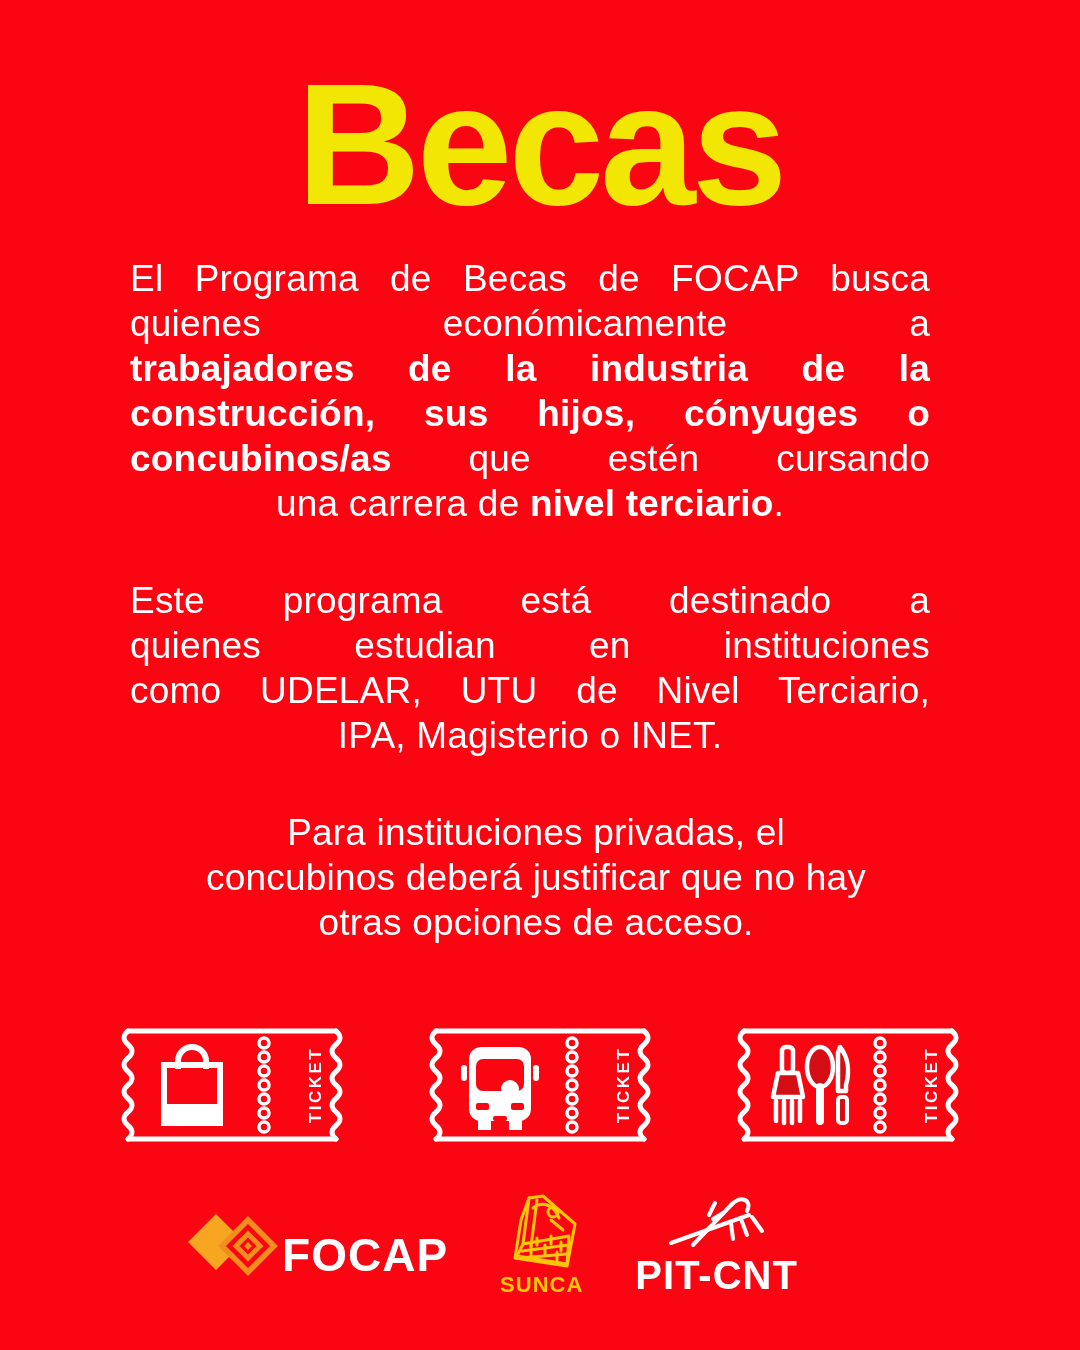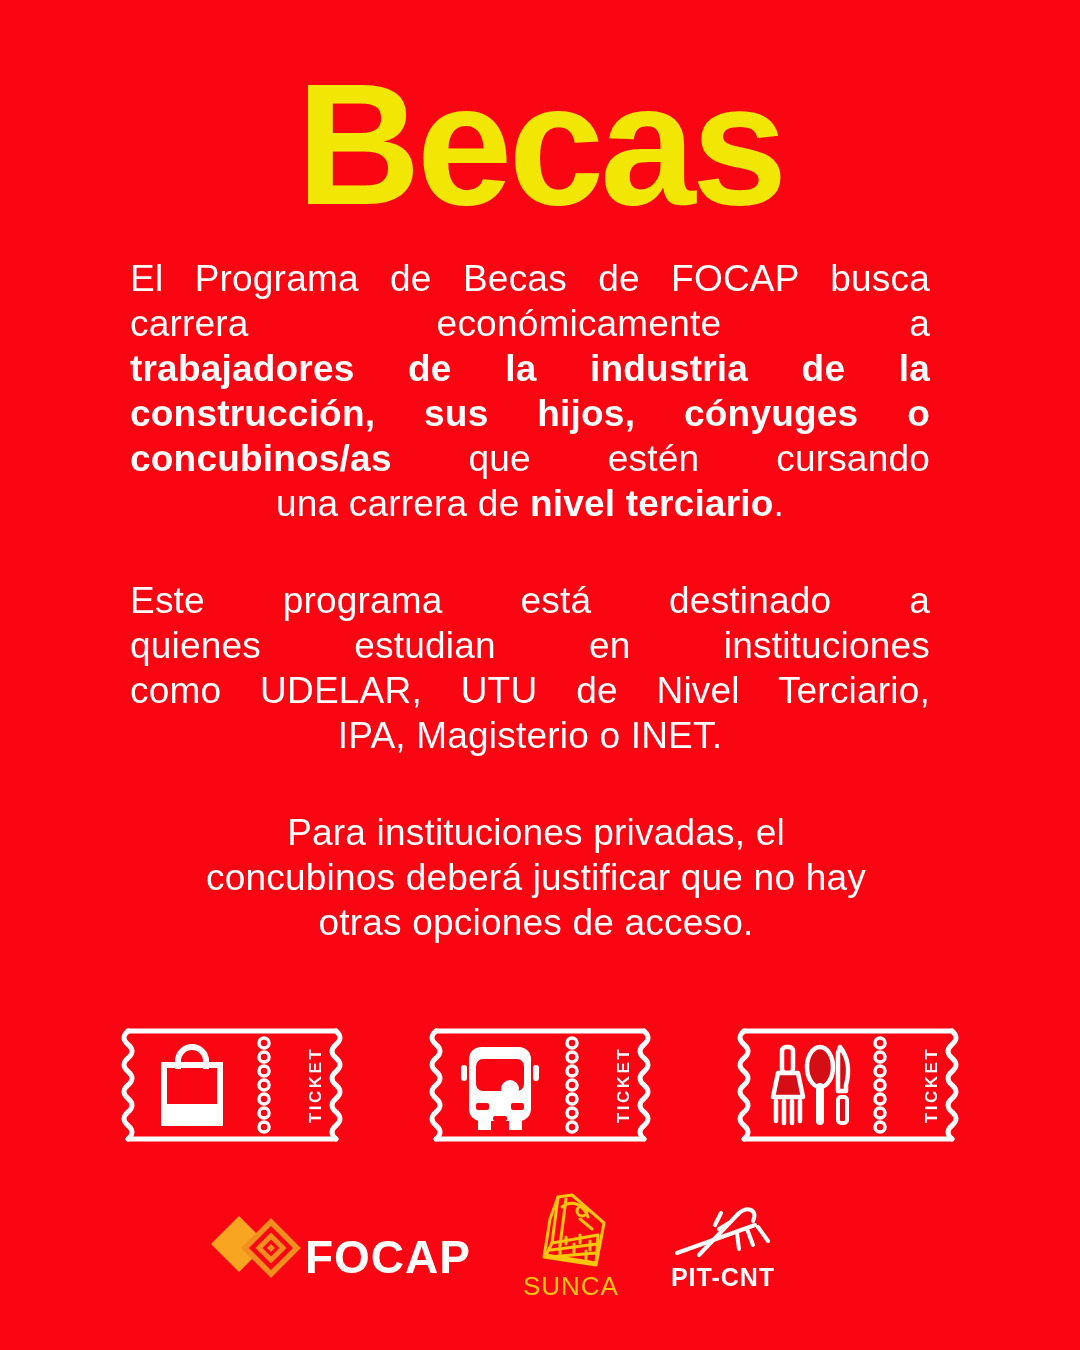--- a/index.html
+++ b/index.html
@@ -31,35 +31,35 @@
     writing-mode:vertical-rl;
     font-size:17px; font-weight:700; letter-spacing:2.5px; color:#FFFFFF;
   }
   .logos {
     margin-top:46px; display:flex; justify-content:center; align-items:center;
     gap:52px; transform:translateX(-48px);
   }
   .logo-focap { display:flex; align-items:flex-end; gap:4px; }
   .focap-text { font-size:46px; font-weight:800; letter-spacing:1px; color:#FFFFFF; }
   .logo-col { display:flex; flex-direction:column; align-items:center; }
-  .sunca-text { font-size:26px; font-weight:400; letter-spacing:1px; color:#FFC60A; margin-top:2px; }
-  .pitcnt-text { font-size:25px; font-weight:800; letter-spacing:1px; color:#FFFFFF; margin-top:4px; }
+  .sunca-text { font-size:22px; font-weight:700; letter-spacing:1px; color:#FFC60A; margin-top:2px; }
+  .pitcnt-text { font-size:40px; font-weight:800; letter-spacing:1px; color:#FFFFFF; margin-top:4px; }
 </style>
 </head>
 <body>
 
 <div class="poster">
 
   <h1 class="title">Becas</h1>
 
   <div class="content">
 
     <div class="para">
       <div class="line just"><span>El Programa de Becas de FOCAP busca</span></div>
-      <div class="line just"><span>carrera económicamente a</span></div>
+      <div class="line just"><span>quienes económicamente a</span></div>
       <div class="line just"><span class="b">trabajadores de la industria de la</span></div>
       <div class="line just"><span class="b">construcción, sus hijos, cónyuges o</span></div>
       <div class="line just"><span class="b">concubinos/as</span><span> que estén cursando</span></div>
       <div class="line"><span>una carrera de </span><span class="b">nivel terciario</span><span>.</span></div>
     </div>
 
     <div class="para">
       <div class="line just"><span>Este programa está destinado a</span></div>
       <div class="line just"><span>quienes estudian en instituciones</span></div>
       <div class="line just"><span>como UDELAR, UTU de Nivel Terciario,</span></div>

